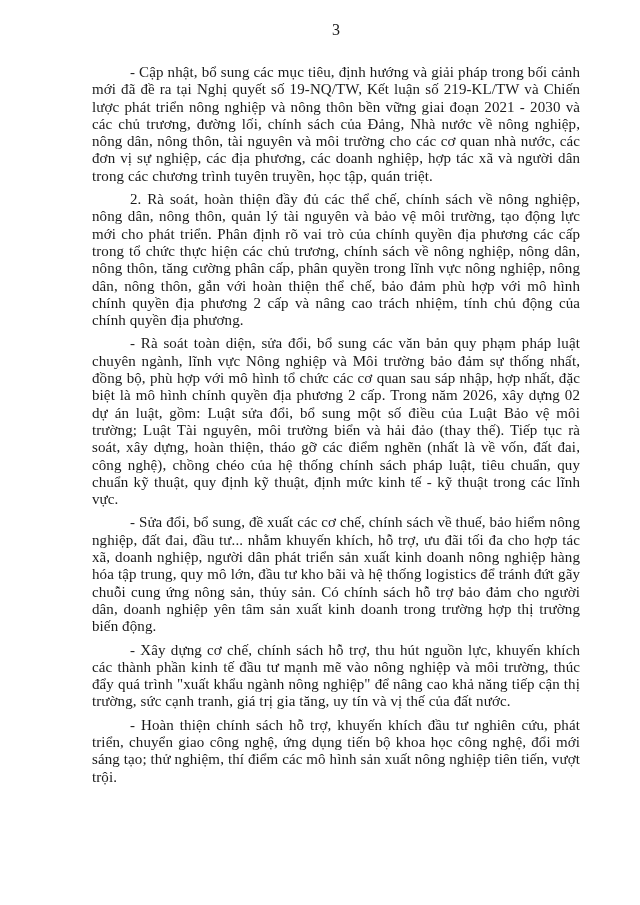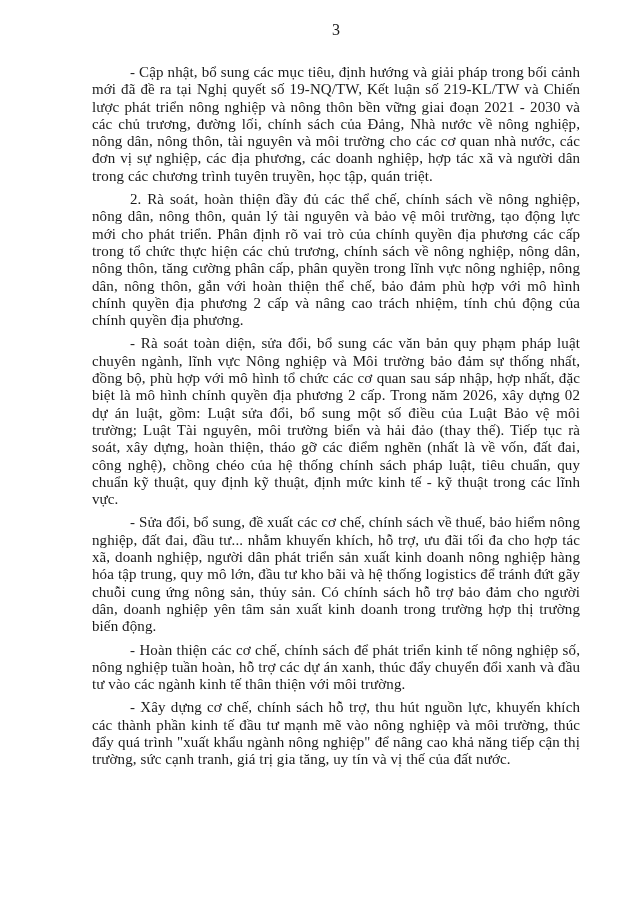--- a/index.html
+++ b/index.html
@@ -44,16 +44,16 @@
 <body>
 
 <div class="page">
   <div class="page-number">3</div>
 
   <div class="body-text">
     <p class="para">- Cập nhật, bổ sung các mục tiêu, định hướng và giải pháp trong bối cảnh mới đã đề ra tại Nghị quyết số 19-NQ/TW, Kết luận số 219-KL/TW và Chiến lược phát triển nông nghiệp và nông thôn bền vững giai đoạn 2021 - 2030 và các chủ trương, đường lối, chính sách của Đảng, Nhà nước về nông nghiệp, nông dân, nông thôn, tài nguyên và môi trường cho các cơ quan nhà nước, các đơn vị sự nghiệp, các địa phương, các doanh nghiệp, hợp tác xã và người dân trong các chương trình tuyên truyền, học tập, quán triệt.</p>
     <p class="para">2. Rà soát, hoàn thiện đầy đủ các thể chế, chính sách về nông nghiệp, nông dân, nông thôn, quản lý tài nguyên và bảo vệ môi trường, tạo động lực mới cho phát triển. Phân định rõ vai trò của chính quyền địa phương các cấp trong tổ chức thực hiện các chủ trương, chính sách về nông nghiệp, nông dân, nông thôn, tăng cường phân cấp, phân quyền trong lĩnh vực nông nghiệp, nông dân, nông thôn, gắn với hoàn thiện thể chế, bảo đảm phù hợp với mô hình chính quyền địa phương 2 cấp và nâng cao trách nhiệm, tính chủ động của chính quyền địa phương.</p>
     <p class="para">- Rà soát toàn diện, sửa đổi, bổ sung các văn bản quy phạm pháp luật chuyên ngành, lĩnh vực Nông nghiệp và Môi trường bảo đảm sự thống nhất, đồng bộ, phù hợp với mô hình tổ chức các cơ quan sau sáp nhập, hợp nhất, đặc biệt là mô hình chính quyền địa phương 2 cấp. Trong năm 2026, xây dựng 02 dự án luật, gồm: Luật sửa đổi, bổ sung một số điều của Luật Bảo vệ môi trường; Luật Tài nguyên, môi trường biển và hải đảo (thay thế). Tiếp tục rà soát, xây dựng, hoàn thiện, tháo gỡ các điểm nghẽn (nhất là về vốn, đất đai, công nghệ), chồng chéo của hệ thống chính sách pháp luật, tiêu chuẩn, quy chuẩn kỹ thuật, quy định kỹ thuật, định mức kinh tế - kỹ thuật trong các lĩnh vực.</p>
     <p class="para">- Sửa đổi, bổ sung, đề xuất các cơ chế, chính sách về thuế, bảo hiểm nông nghiệp, đất đai, đầu tư... nhằm khuyến khích, hỗ trợ, ưu đãi tối đa cho hợp tác xã, doanh nghiệp, người dân phát triển sản xuất kinh doanh nông nghiệp hàng hóa tập trung, quy mô lớn, đầu tư kho bãi và hệ thống logistics để tránh đứt gãy chuỗi cung ứng nông sản, thủy sản. Có chính sách hỗ trợ bảo đảm cho người dân, doanh nghiệp yên tâm sản xuất kinh doanh trong trường hợp thị trường biến động.</p>
-    <p class="para">- Hoàn thiện các cơ chế, chính sách để phát triển kinh tế nông nghiệp số, nông nghiệp tuần hoàn, hỗ trợ các dự án xanh, thúc đẩy chuyển đổi xanh và đầu tư vào các ngành kinh tế thân thiện với môi trường.</p>
     <p class="para">- Xây dựng cơ chế, chính sách hỗ trợ, thu hút nguồn lực, khuyến khích các thành phần kinh tế đầu tư mạnh mẽ vào nông nghiệp và môi trường, thúc đẩy quá trình "xuất khẩu ngành nông nghiệp" để nâng cao khả năng tiếp cận thị trường, sức cạnh tranh, giá trị gia tăng, uy tín và vị thế của đất nước.</p>
+    <p class="para">- Hoàn thiện chính sách hỗ trợ, khuyến khích đầu tư nghiên cứu, phát triển, chuyển giao công nghệ, ứng dụng tiến bộ khoa học công nghệ, đổi mới sáng tạo; thử nghiệm, thí điểm các mô hình sản xuất nông nghiệp tiên tiến, vượt trội.</p>
   </div>
 </div>
 
 </body></html>

